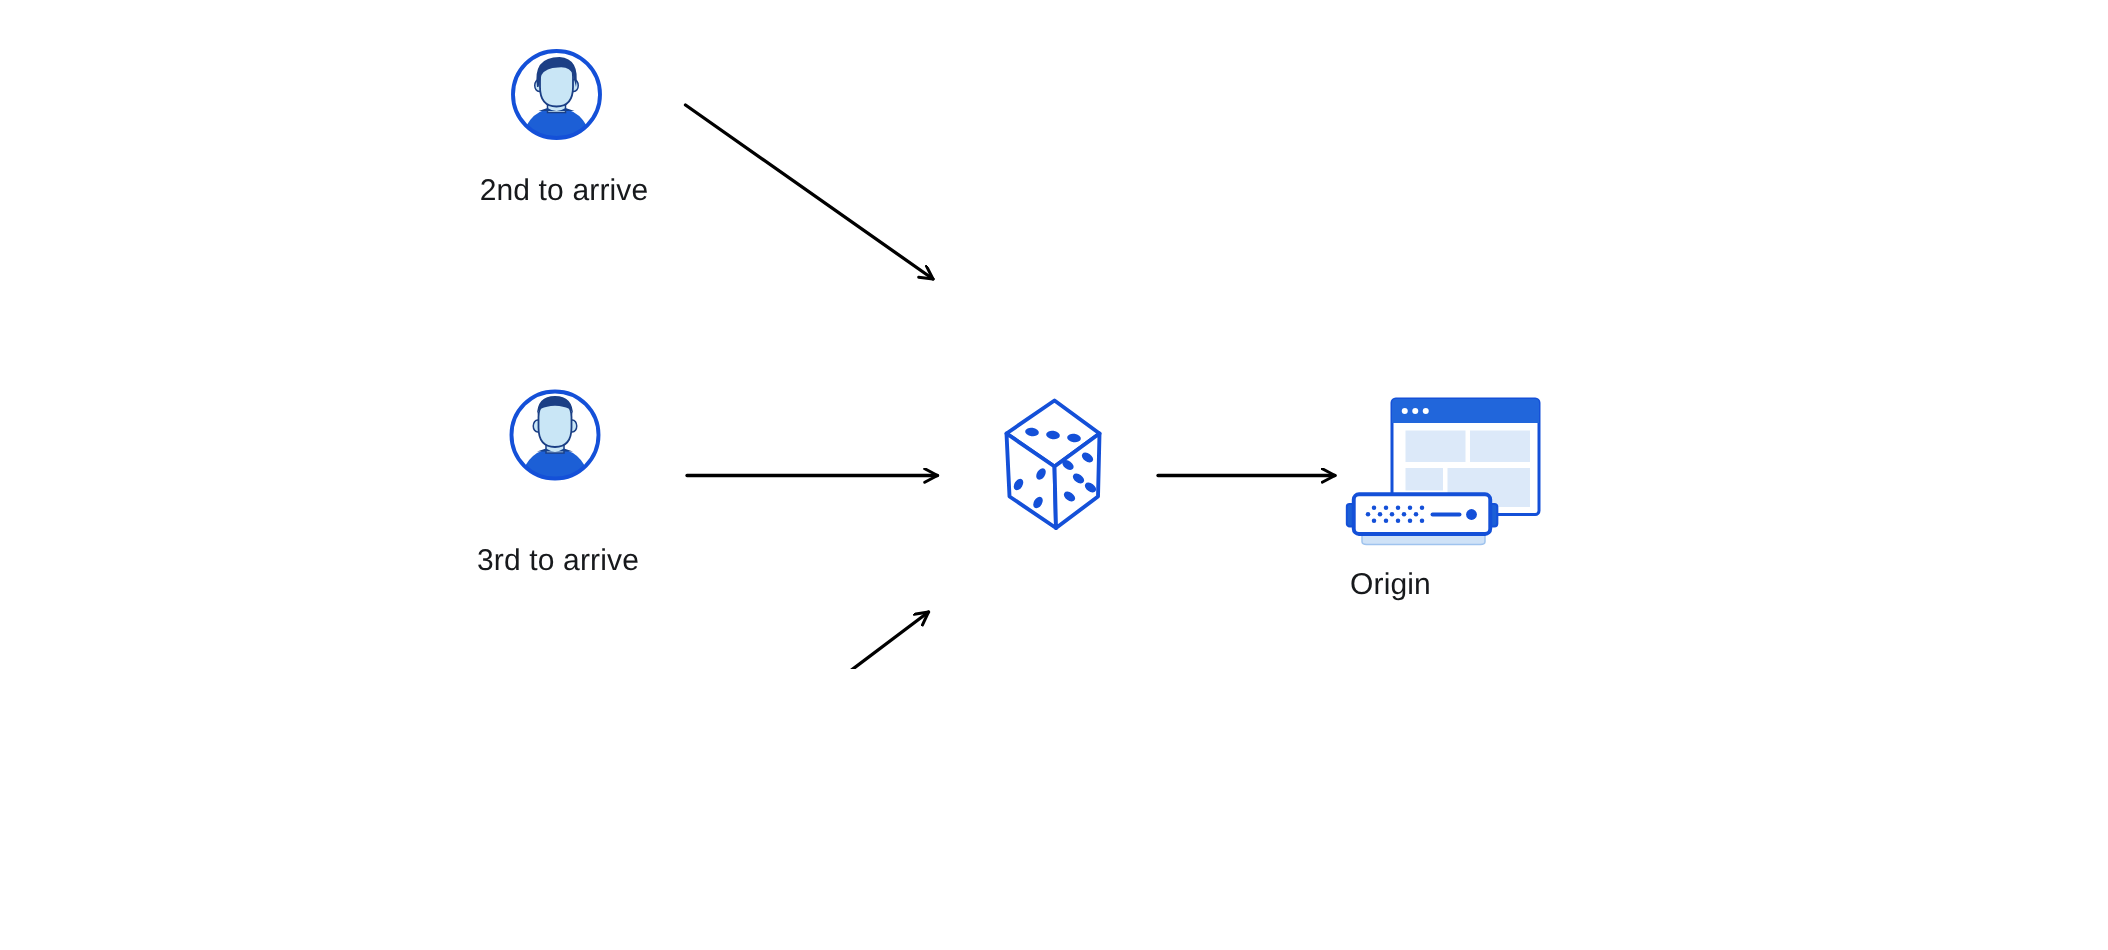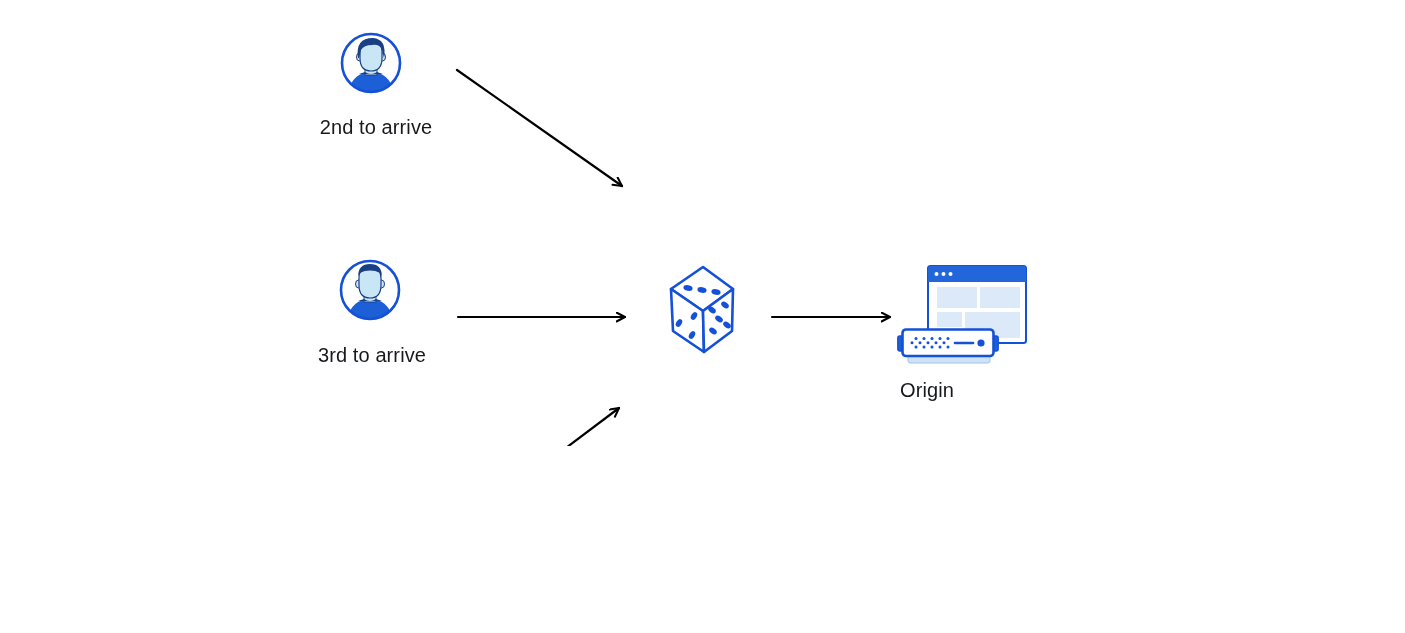--- a/index.html
+++ b/index.html
@@ -85,21 +85,21 @@
       <path d="M8,64 Q13,41 32,41 Q51,41 56,64 Z" fill="#1c5fd6"></path>
       <path d="M26,30 L26,44 L38,44 L38,30 Z" fill="#c9e6f6" stroke="#1b3f85" stroke-width="1"></path>
       <ellipse cx="20.5" cy="26" rx="3" ry="4" fill="#c9e6f6" stroke="#1b3f85" stroke-width="1"></ellipse>
       <ellipse cx="43.5" cy="26" rx="3" ry="4" fill="#c9e6f6" stroke="#1b3f85" stroke-width="1"></ellipse>
       <path d="M21,20 Q21,9 32,9 Q43,9 43,20 L43,27 Q43,40 32,40 Q21,40 21,27 Z" fill="#c9e6f6" stroke="#1b3f85" stroke-width="1.2"></path>
       <path d="M20,19 Q20,6 32,6 Q44,6 44,19 Q44,13 32,12.5 Q20,13 20,19 Z" fill="#1b3f85"></path>
       <path d="M26,41 Q32,45 38,41 L44,43 L20,43 Z" fill="#15418f"></path>
     </g>
     <circle cx="32" cy="32" r="29" fill="none" stroke="#1450d8" stroke-width="2.6"></circle>
   </svg>
-  <div class="node-label" style="left:262px; top:343px;">3rd to arrive</div>
+  <div class="node-label" style="left:262px; top:362px;">3rd to arrive</div>
 
   <svg class="abs" style="left:338px; top:489px;" width="64" height="64" viewBox="0 0 64 64" xmlns="http://www.w3.org/2000/svg">
     <defs>
         <clipPath id="clipC">
           <circle cx="32" cy="32" r="29"></circle>
         </clipPath>
       </defs>
     <circle cx="32" cy="32" r="29" fill="#ffffff"></circle>
     <g clip-path="url(#clipC)">
       <path d="M8,64 Q13,41 32,41 Q51,41 56,64 Z" fill="#1c5fd6"></path>

